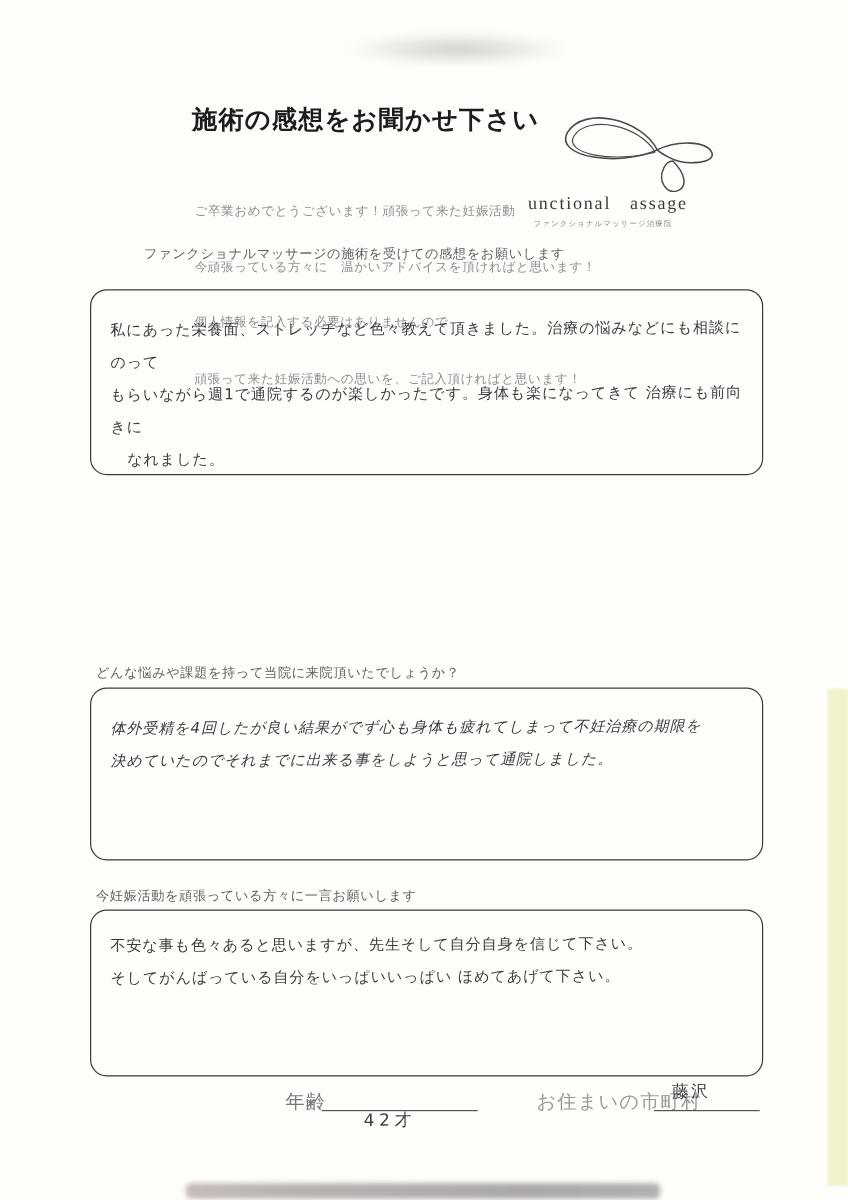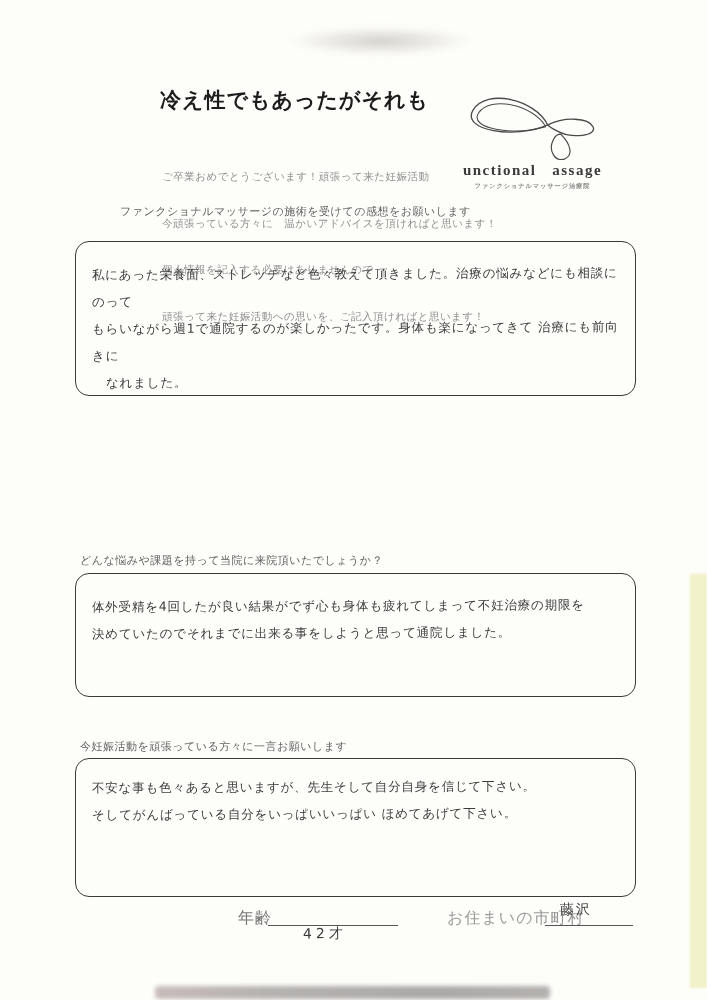--- a/index.html
+++ b/index.html
@@ -57,22 +57,21 @@
     color: #8e8e8e;
     letter-spacing: 0.5px;
     white-space: pre;
   }
 
   
   .logo {
     position: absolute;
     left: 440px; top: 88px;
     width: 185px;
-    text-align: center;
-    font-weight: bold;
+    text-align: left;
   }
   .logo svg { display: block; margin: 0 auto; }
   .logo .brand {
     font-family: "Liberation Serif", serif;
     font-size: 15px;
     color: #3a3a3a;
     letter-spacing: 1.5px;
     white-space: pre;
     margin-top: 2px;
   }
@@ -110,21 +109,21 @@
     transform: rotate(-0.25deg);
     white-space: pre-wrap;
   }
   .answer-box .hand-wrap { padding: 18px 16px 0 16px; }
 
   #label-1 { top: 204px; margin-left: 40px; }
   #box-1   { top: 241px; height: 155px; }
   #label-2 { top: 370px; }
   #box-2   { top: 391px; height: 137px; }
   #label-3 { top: 553px; }
-  #box-3   { top: 573px; height: 124px; }
+  #box-3   { top: 573px; height: 144px; font-style: italic; }
   #label-4 { top: 739px; }
   #box-4   { top: 758px; height: 139px; }
 
   
   .footer-row { position: absolute; left: 0; top: 901px; width: 707px; height: 30px; }
   .field-label {
     position: absolute;
     font-size: 16px;
     color: #777;
     letter-spacing: 1px;
@@ -154,21 +153,21 @@
 </style>
 </head>
 <body>
 
 <div class="scan-page">
 
   <div class="top-smudge"></div>
   <div class="edge-band"></div>
   <div class="bottom-bar"></div>
 
-  <div class="form-title">冷え性でもあったがそれも</div>
+  <div class="form-title">施術の感想をお聞かせ下さい</div>
   <div class="intro">
     <div>ご卒業おめでとうございます！頑張って来た妊娠活動</div>
     <div>今頑張っている方々に　温かいアドバイスを頂ければと思います！</div>
     <div>個人情報を記入する必要はありませんので</div>
     <div>頑張って来た妊娠活動への思いを、ご記入頂ければと思います！</div>
   </div>
 
   <div class="logo">
     <span>
       <svg width="150" height="72" viewBox="0 0 160 78" fill="none">

